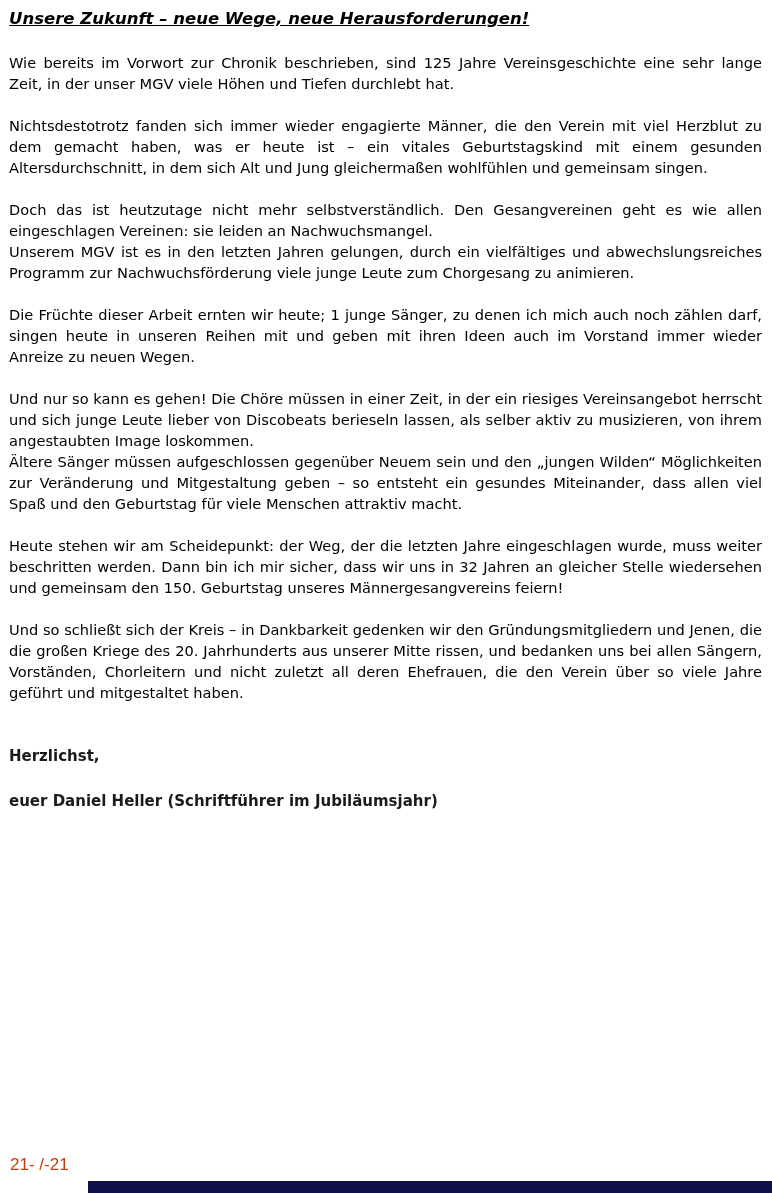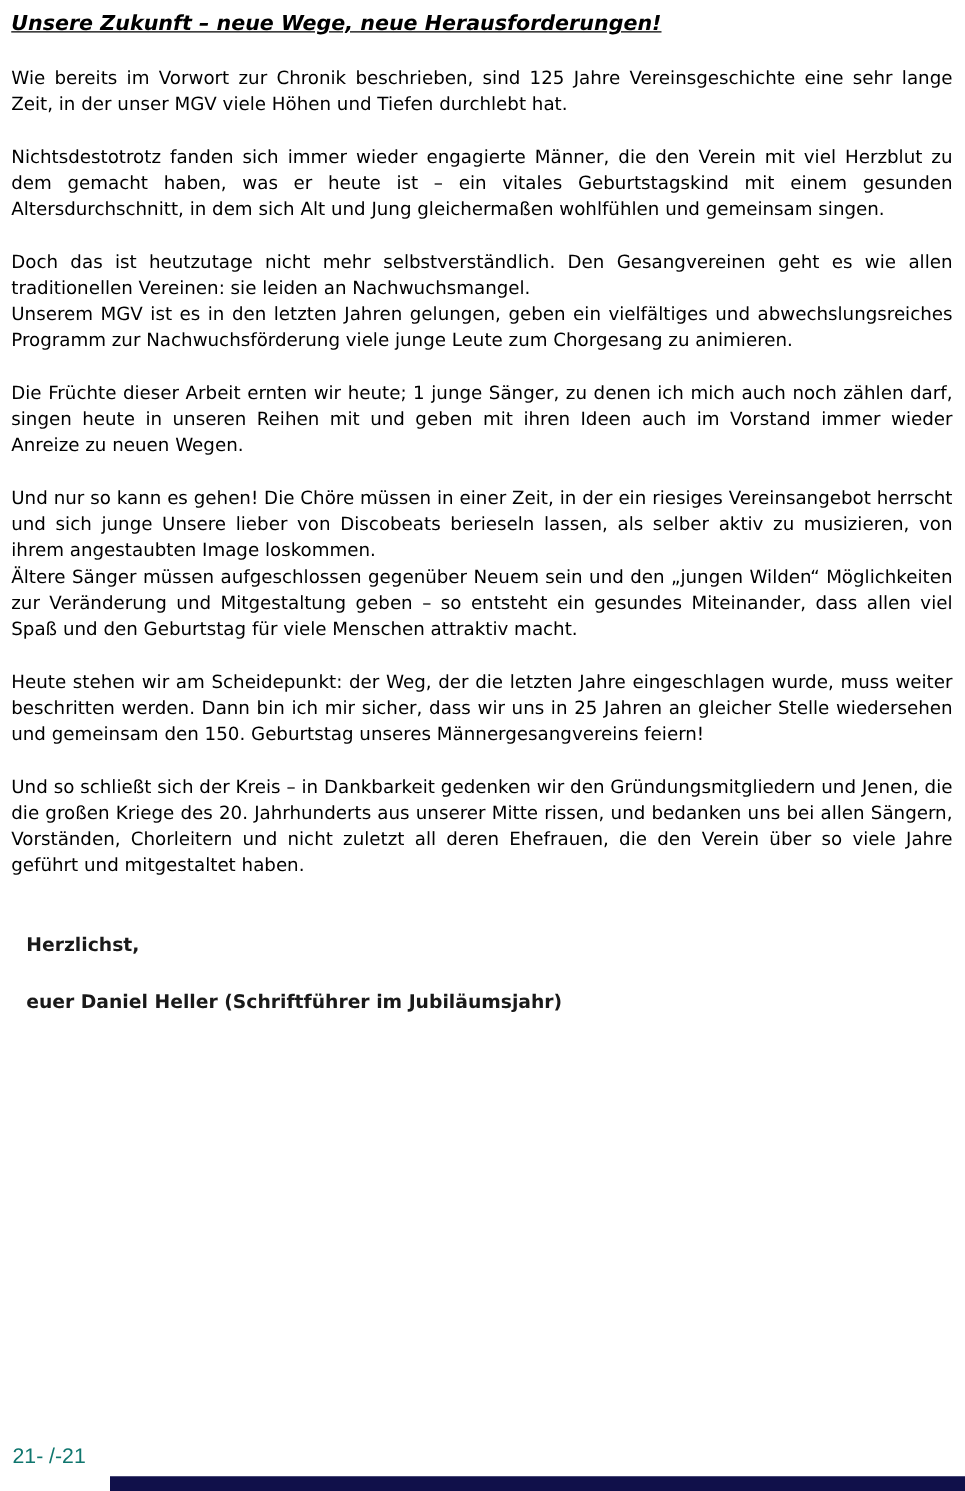--- a/index.html
+++ b/index.html
@@ -31,30 +31,30 @@
     line-height: 21px;
     text-align: justify;
     color: #000000;
   }
   .closing { margin-top: 43px; }
   .salutation, .signature {
     font-size: 15px;
     line-height: 21px;
     font-weight: bold;
     color: #1a1a1a;
-    margin: 12px;
+    margin: 0;
   }
   .signature { margin-top: 24px; }
   .page-number {
     position: absolute;
     left: 10px;
     bottom: 18px;
     font-family: "Liberation Sans", sans-serif;
     font-size: 17px;
-    color: #0f766e;
+    color: #c2410c;
   }
   .bottom-edge-bar {
     position: absolute;
     left: 88px;
     right: 0;
     bottom: 0;
     height: 12px;
   }
 </style>
 </head>
@@ -65,32 +65,32 @@
     <h1 class="doc-title">Unsere Zukunft – neue Wege, neue Herausforderungen!</h1>
 
     <div>
         <div class="block">
           <p>Wie bereits im Vorwort zur Chronik beschrieben, sind 125 Jahre Vereinsgeschichte eine sehr lange Zeit, in der unser MGV viele Höhen und Tiefen durchlebt hat.</p>
         </div>
         <div class="block">
           <p>Nichtsdestotrotz fanden sich immer wieder engagierte Männer, die den Verein mit viel Herzblut zu dem gemacht haben, was er heute ist – ein vitales Geburtstagskind mit einem gesunden Altersdurchschnitt, in dem sich Alt und Jung gleichermaßen wohlfühlen und gemeinsam singen.</p>
         </div>
         <div class="block">
-          <p>Doch das ist heutzutage nicht mehr selbstverständlich. Den Gesangvereinen geht es wie allen traditionellen Vereinen: sie leiden an Nachwuchsmangel.</p>
-          <p>Unserem MGV ist es in den letzten Jahren gelungen, geben ein vielfältiges und abwechslungsreiches Programm zur Nachwuchsförderung viele junge Leute zum Chorgesang zu animieren.</p>
+          <p>Doch das ist heutzutage nicht mehr selbstverständlich. Den Gesangvereinen geht es wie allen eingeschlagen Vereinen: sie leiden an Nachwuchsmangel.</p>
+          <p>Unserem MGV ist es in den letzten Jahren gelungen, durch ein vielfältiges und abwechslungsreiches Programm zur Nachwuchsförderung viele junge Leute zum Chorgesang zu animieren.</p>
         </div>
         <div class="block">
           <p>Die Früchte dieser Arbeit ernten wir heute; 1 junge Sänger, zu denen ich mich auch noch zählen darf, singen heute in unseren Reihen mit und geben mit ihren Ideen auch im Vorstand immer wieder Anreize zu neuen Wegen.</p>
         </div>
         <div class="block">
-          <p>Und nur so kann es gehen! Die Chöre müssen in einer Zeit, in der ein riesiges Vereinsangebot herrscht und sich junge Unsere lieber von Discobeats berieseln lassen, als selber aktiv zu musizieren, von ihrem angestaubten Image loskommen.</p>
+          <p>Und nur so kann es gehen! Die Chöre müssen in einer Zeit, in der ein riesiges Vereinsangebot herrscht und sich junge Leute lieber von Discobeats berieseln lassen, als selber aktiv zu musizieren, von ihrem angestaubten Image loskommen.</p>
           <p>Ältere Sänger müssen aufgeschlossen gegenüber Neuem sein und den „jungen Wilden“ Möglichkeiten zur Veränderung und Mitgestaltung geben – so entsteht ein gesundes Miteinander, dass allen viel Spaß und den Geburtstag für viele Menschen attraktiv macht.</p>
         </div>
         <div class="block">
-          <p>Heute stehen wir am Scheidepunkt: der Weg, der die letzten Jahre eingeschlagen wurde, muss weiter beschritten werden. Dann bin ich mir sicher, dass wir uns in 25 Jahren an gleicher Stelle wiedersehen und gemeinsam den 150. Geburtstag unseres Männergesangvereins feiern!</p>
+          <p>Heute stehen wir am Scheidepunkt: der Weg, der die letzten Jahre eingeschlagen wurde, muss weiter beschritten werden. Dann bin ich mir sicher, dass wir uns in 32 Jahren an gleicher Stelle wiedersehen und gemeinsam den 150. Geburtstag unseres Männergesangvereins feiern!</p>
         </div>
         <div class="block">
           <p>Und so schließt sich der Kreis – in Dankbarkeit gedenken wir den Gründungsmitgliedern und Jenen, die die großen Kriege des 20. Jahrhunderts aus unserer Mitte rissen, und bedanken uns bei allen Sängern, Vorständen, Chorleitern und nicht zuletzt all deren Ehefrauen, die den Verein über so viele Jahre geführt und mitgestaltet haben.</p>
         </div>
       </div>
 
     <div class="closing">
       <p class="salutation">Herzlichst,</p>
       <p class="signature">euer Daniel Heller (Schriftführer im Jubiläumsjahr)</p>
     </div>

